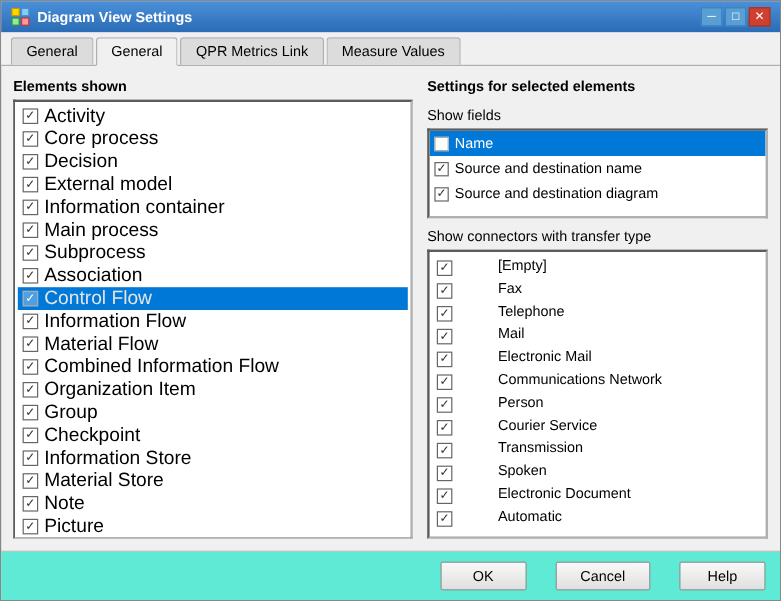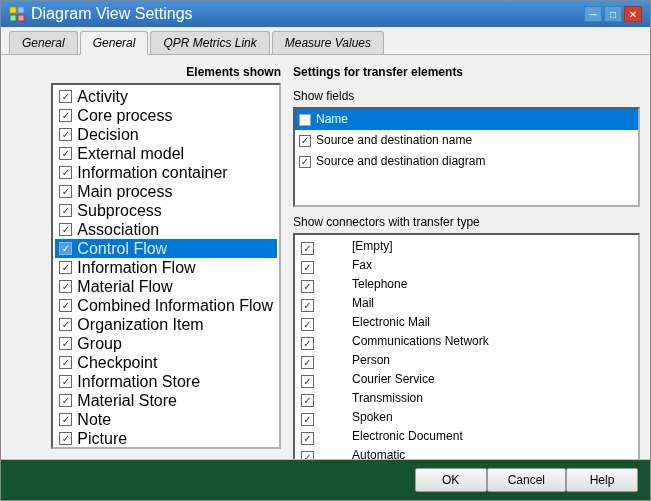--- a/index.html
+++ b/index.html
@@ -38,22 +38,22 @@
       gap: 6px;
     }
     .title-icon {
       width: 16px;
       height: 16px;
       display: flex;
       align-items: center;
       justify-content: center;
     }
     .title-text {
-      font-size: 16px;
-      font-weight: normal;
+      font-size: 12px;
+      font-weight: bold;
     }
     .title-controls {
       display: flex;
       gap: 2px;
     }
     .title-btn {
       width: 18px;
       height: 16px;
       background: #5a9fd4;
       border: 1px solid #3a7fbf;
@@ -75,44 +75,42 @@
       flex-shrink: 0;
     }
     .tab {
       padding: 4px 12px;
       border: 1px solid #b0b0b0;
       border-bottom: none;
       background: #dcdcdc;
       cursor: pointer;
       font-size: 12px;
       border-radius: 3px 3px 0 0;
-      font-style: italic;
     }
     .tab.active {
       background: #f0f0f0;
       border-bottom: 1px solid #f0f0f0;
       margin-bottom: -1px;
       font-weight: normal;
       z-index: 1;
     }
 
     .content {
       display: flex;
       flex: 1;
       padding: 10px;
       gap: 12px;
       overflow: hidden;
     }
 
     .left-panel {
-      width: 270px;
+      width: 333px;
       flex-shrink: 0;
       display: flex;
       flex-direction: column;
-      align-items: flex-end;
     }
     .panel-title {
       font-size: 12px;
       font-weight: bold;
       margin-bottom: 4px;
       color: #000;
     }
     .list-box {
       border: 2px inset #b0b0b0;
       background: white;
@@ -173,21 +171,21 @@
       display: flex;
       flex-direction: column;
     }
     .section-label {
       font-size: 12px;
       margin-bottom: 4px;
     }
     .fields-list {
       border: 2px inset #b0b0b0;
       background: white;
-      height: 100px;
+      height: 75px;
       overflow-y: auto;
     }
     .field-item {
       display: flex;
       align-items: center;
       padding: 2px 4px;
       font-size: 12px;
       line-height: 17px;
       cursor: pointer;
     }
@@ -254,23 +252,23 @@
     .connector-item .checkbox.checked::after {
       content: '✓';
       font-size: 10px;
       color: #333;
     }
 
     .bottom-bar {
       padding: 8px 12px;
       display: flex;
       justify-content: flex-end;
-      gap: 0;
+      gap: 24px;
       border-top: 1px solid #c0c0c0;
-      background: #14532d;
+      background: #5eead4;
       flex-shrink: 0;
     }
     .btn {
       padding: 4px 20px;
       font-size: 12px;
       border: 1px solid #999;
       background: linear-gradient(to bottom, #f8f8f8, #e0e0e0);
       cursor: pointer;
       min-width: 72px;
       border-radius: 2px;
@@ -386,21 +384,21 @@
           </div>
           <div class="list-item">
             <div class="checkbox checked"></div>
             <span>Picture</span>
           </div>
           <div class="list-item"></div>
         </div>
     </div>
 
     <div class="right-panel">
-      <div class="right-panel-title">Settings for transfer elements</div>
+      <div class="right-panel-title">Settings for selected elements</div>
 
       <div class="show-fields-section">
         <div class="section-label">Show fields</div>
         <div class="fields-list" id="fields-list">
         <div class="field-item selected">
               <div class="checkbox checked"></div>
               <span>Name</span>
             </div>
             <div class="field-item">
               <div class="checkbox checked"></div>

